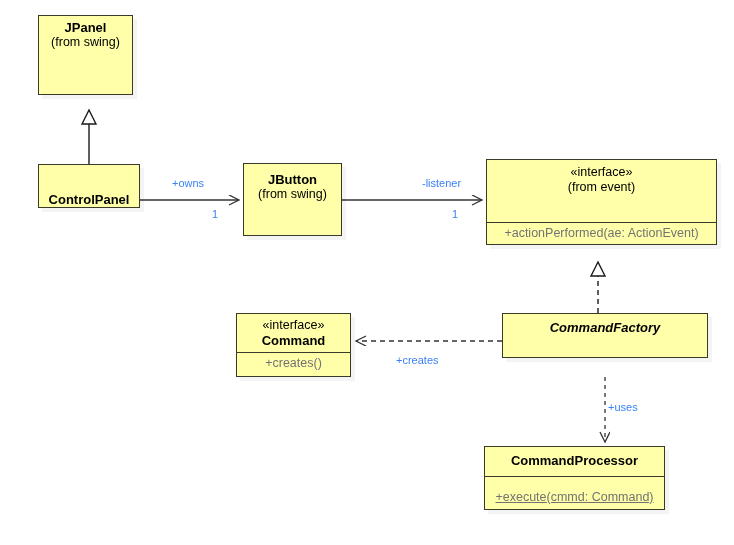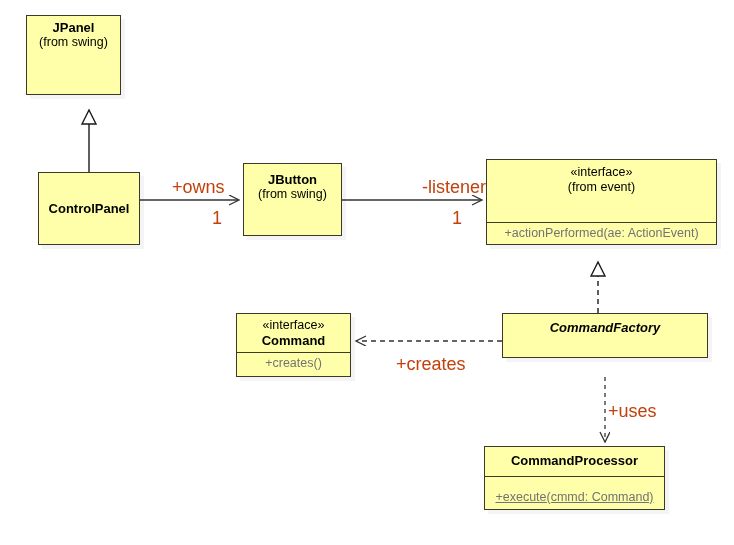--- a/index.html
+++ b/index.html
@@ -64,22 +64,22 @@
   .member {
     display: block;
     font-size: 12.5px;
     white-space: nowrap;
   }
   .member.italic { font-style: italic; }
   .member.underline { text-decoration: underline; }
 
   .edge-label {
     position: absolute;
-    font-size: 18px;
-    color: #c2410c;
+    font-size: 11px;
+    color: #3b82f6;
     white-space: nowrap;
     z-index: 6;
   }
 </style>
 </head>
 <body>
 
 <div id="diagram-root">
 
   <svg id="edge-layer" viewBox="0 0 734 545" xmlns="http://www.w3.org/2000/svg">
@@ -116,28 +116,28 @@
     <g>
       <path d="M 502,341 L 356,341" fill="none" stroke="#333333" stroke-width="1.3" stroke-dasharray="5,4" marker-end="url(#open-arrow)"></path>
     </g>
 
     
     <g>
       <path d="M 605,377 L 605,442" fill="none" stroke="#333333" stroke-width="1.3" stroke-dasharray="4,4" marker-end="url(#open-arrow)"></path>
     </g>
   </svg>
 
-  <div class="uml-class" style="left:26px; top:15px; width:95px; height:80px;">
+  <div class="uml-class" style="left:38px; top:15px; width:95px; height:80px;">
     <div class="cls-header">
       <span class="cls-name">JPanel</span>
       <span class="pkg">(from swing)</span>
     </div>
   </div>
 
-  <div class="uml-class" style="left:38px; top:172px; width:102px; height:73px; display:flex; align-items:center; justify-content:center;">
+  <div class="uml-class" style="left:38px; top:164px; width:102px; height:44px; display:flex; align-items:flex-end; justify-content:center;">
     <div class="cls-header" style="padding:0; width:100%;">
       <span class="cls-name">ControlPanel</span>
     </div>
   </div>
 
   <div class="uml-class" style="left:243px; top:163px; width:99px; height:73px;">
     <div class="cls-header" style="padding-top:8px;">
       <span class="cls-name">JButton</span>
       <span class="pkg">(from swing)</span>
     </div>

